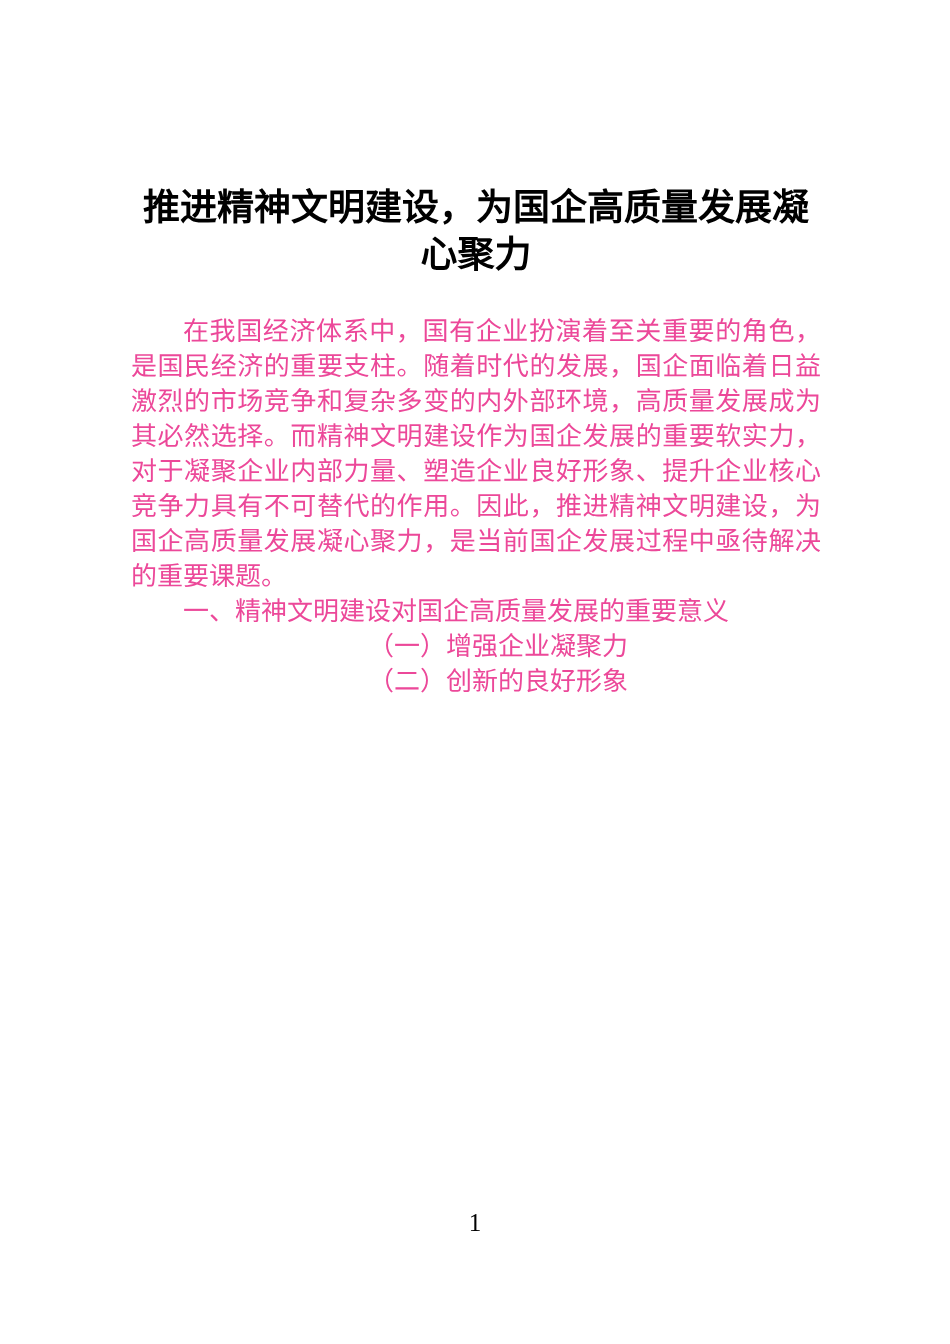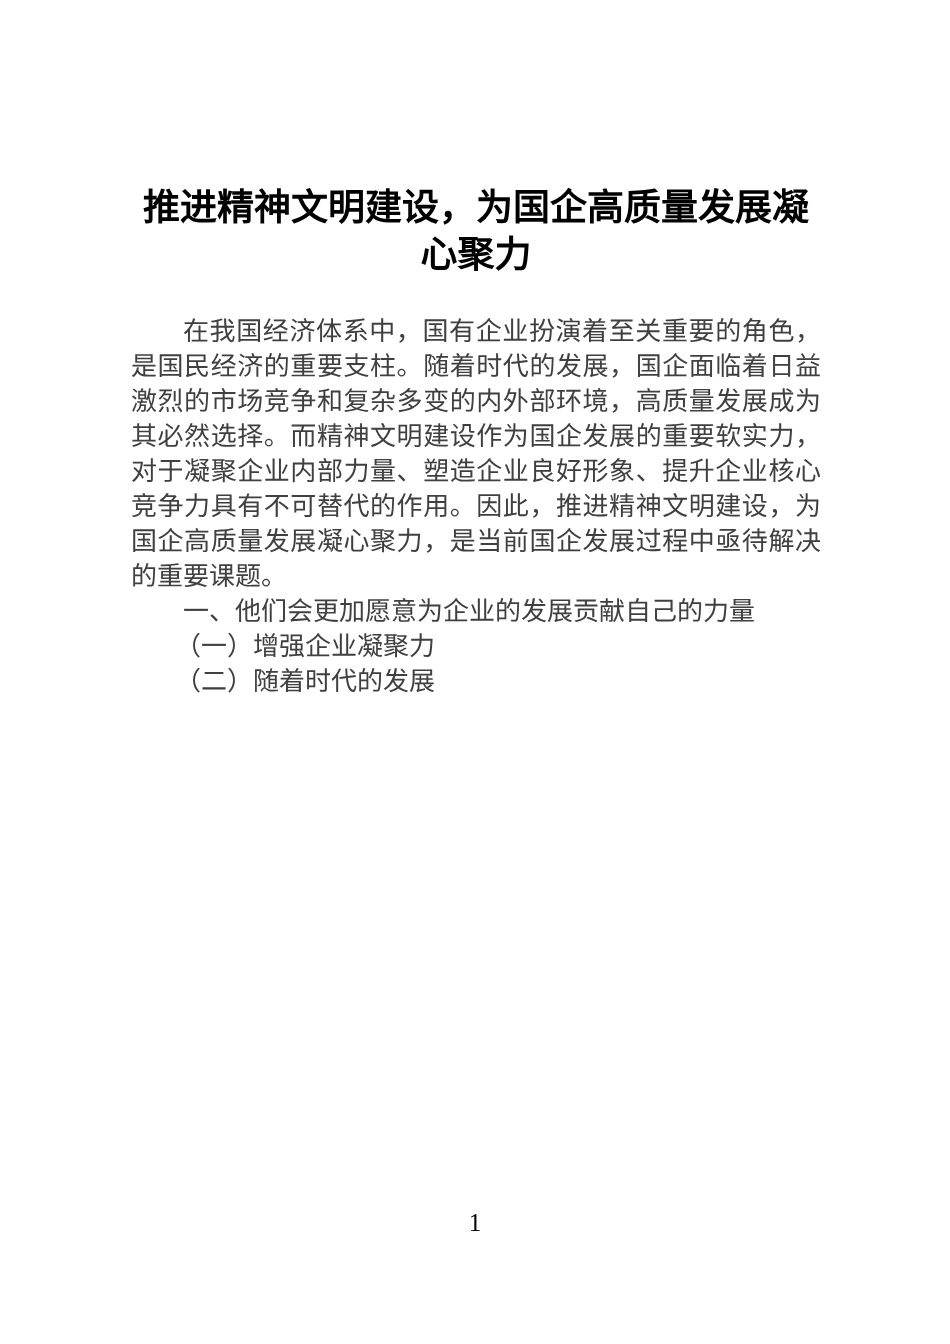--- a/index.html
+++ b/index.html
@@ -37,21 +37,21 @@
     text-align: center;
     letter-spacing: 0px;
     color: #000000;
   }
   .title-spacer-top { height: 168px; }
   .title-spacer-bottom { height: 36px; }
   .body-block {
     font-family: "DejaVu Sans", "Liberation Sans", sans-serif;
     font-size: 26px;
     line-height: 35px;
-    color: #404040;
+    color: #ec4899;
     text-align: justify;
     text-justify: inter-ideograph;
     letter-spacing: 0px;
   }
   .para {
     margin: 0;
     padding: 0;
     text-indent: 52px;
     text-align: justify;
     text-justify: inter-ideograph;
@@ -60,21 +60,21 @@
     margin: 0;
     padding: 0;
     text-indent: 52px;
     text-align: left;
     white-space: nowrap;
   }
   .subheading-line {
     margin: 0;
     padding: 0;
     text-indent: 44px;
-    text-align: left;
+    text-align: center;
     white-space: nowrap;
   }
   .page-number {
     position: absolute;
     left: 0;
     right: 0;
     top: 1192px;
     text-align: center;
     font-family: "Liberation Serif", "DejaVu Serif", serif;
     font-size: 25px;
@@ -92,26 +92,26 @@
     <div class="title-spacer-top"></div>
 
     <h1 class="doc-title">推进精神文明建设，为国企高质量发展凝心聚力</h1>
 
     <div class="title-spacer-bottom"></div>
 
     <div class="body-block">
 
       <p class="para">在我国经济体系中，国有企业扮演着至关重要的角色，是国民经济的重要支柱。随着时代的发展，国企面临着日益激烈的市场竞争和复杂多变的内外部环境，高质量发展成为其必然选择。而精神文明建设作为国企发展的重要软实力，对于凝聚企业内部力量、塑造企业良好形象、提升企业核心竞争力具有不可替代的作用。因此，推进精神文明建设，为国企高质量发展凝心聚力，是当前国企发展过程中亟待解决的重要课题。</p>
 
-      <p class="heading-line">一、他们会更加愿意为企业的发展贡献自己的力量</p>
+      <p class="heading-line">一、精神文明建设对国企高质量发展的重要意义</p>
 
       <p class="subheading-line">（一）增强企业凝聚力</p>
 
 
-      <p class="subheading-line">（二）随着时代的发展</p>
+      <p class="subheading-line">（二）创新的良好形象</p>
 
 
     </div>
   </div>
 
   <div class="page-number">1</div>
 
 </div>
 
 </body></html>

